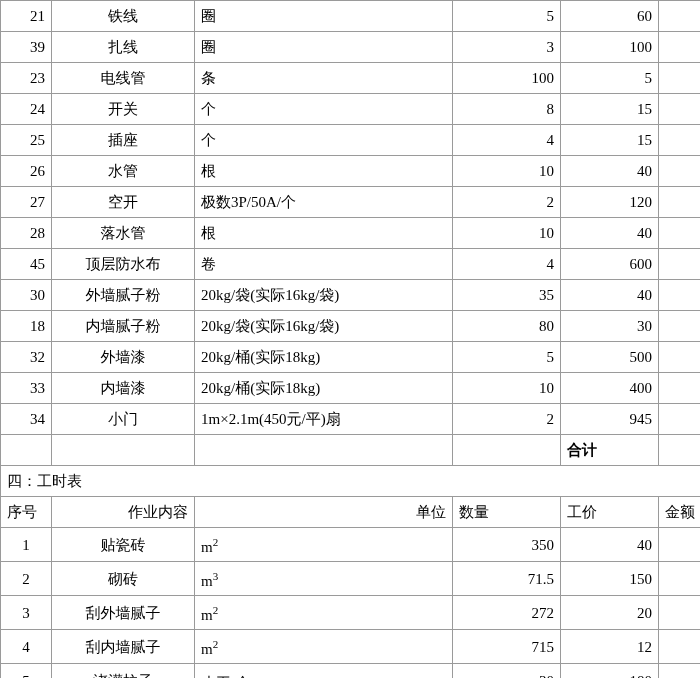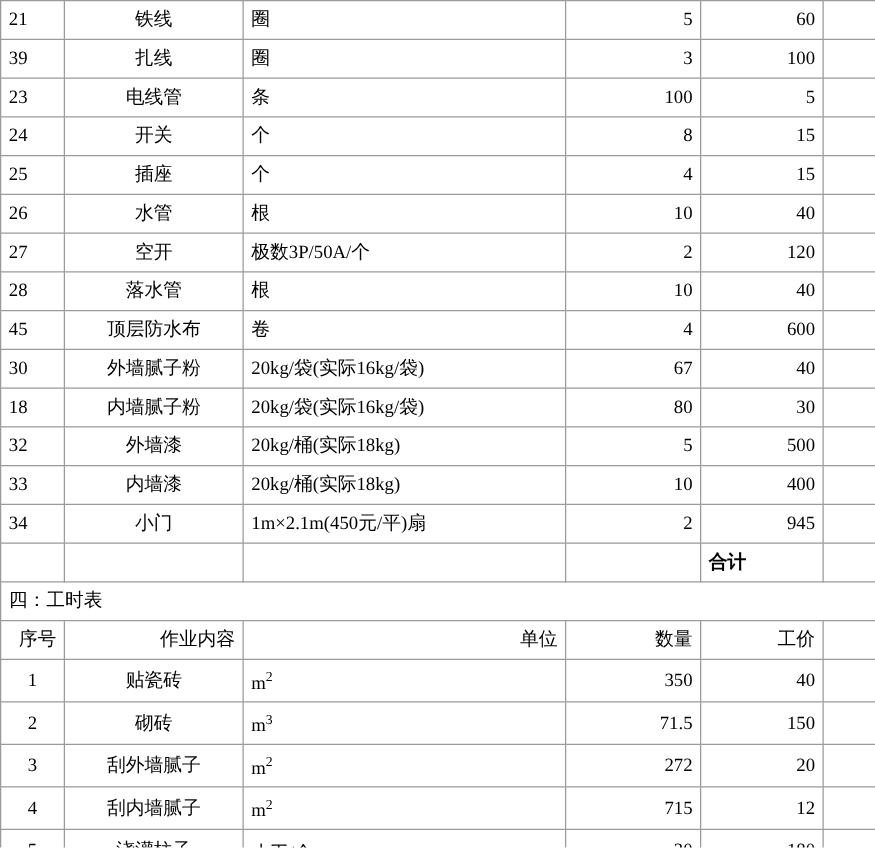--- a/index.html
+++ b/index.html
@@ -24,36 +24,36 @@
   }
   td {
     border: 1px solid #9a9a9a;
     height: 30px;
     padding: 0 6px;
     font-size: 15px;
     line-height: 28px;
     white-space: nowrap;
     overflow: hidden;
   }
-  .c-idx { width: 38px; text-align: left; }
+  .c-idx { width: 38px; text-align: right; }
   .c-name { width: 130px; text-align: center; }
   .c-unit { width: 245px; text-align: left; }
   .c-qty { width: 95px; text-align: right; }
   .c-price { width: 85px; text-align: right; }
   .c-amt { width: 101px; text-align: right; }
   .blank-cell { border: 1px solid #9a9a9a; }
 
   .section-title-row td {
     text-align: left;
     font-size: 15px;
     border-left: 1px solid #9a9a9a;
     border-right: 1px solid #9a9a9a;
   }
   .hdr td {
-    text-align: right;
+    text-align: left;
     font-size: 15px;
   }
   .hdr td.c-name, .hdr td.c-unit {
     text-align: right;
   }
   .sup { font-size: 11px; vertical-align: super; }
   .total-label { text-align: left; font-weight: bold; }
 </style>
 </head>
 <body>
@@ -130,21 +130,21 @@
         <td class="c-name">顶层防水布</td>
         <td class="c-unit">卷</td>
         <td class="c-qty">4</td>
         <td class="c-price">600</td>
         <td class="c-amt">2400</td>
       </tr>
       <tr>
         <td class="c-idx">30</td>
         <td class="c-name">外墙腻子粉</td>
         <td class="c-unit">20kg/袋(实际16kg/袋)</td>
-        <td class="c-qty">67</td>
+        <td class="c-qty">35</td>
         <td class="c-price">40</td>
         <td class="c-amt">1800</td>
       </tr>
       <tr>
         <td class="c-idx">18</td>
         <td class="c-name">内墙腻子粉</td>
         <td class="c-unit">20kg/袋(实际16kg/袋)</td>
         <td class="c-qty">80</td>
         <td class="c-price">30</td>
         <td class="c-amt">2400</td>

